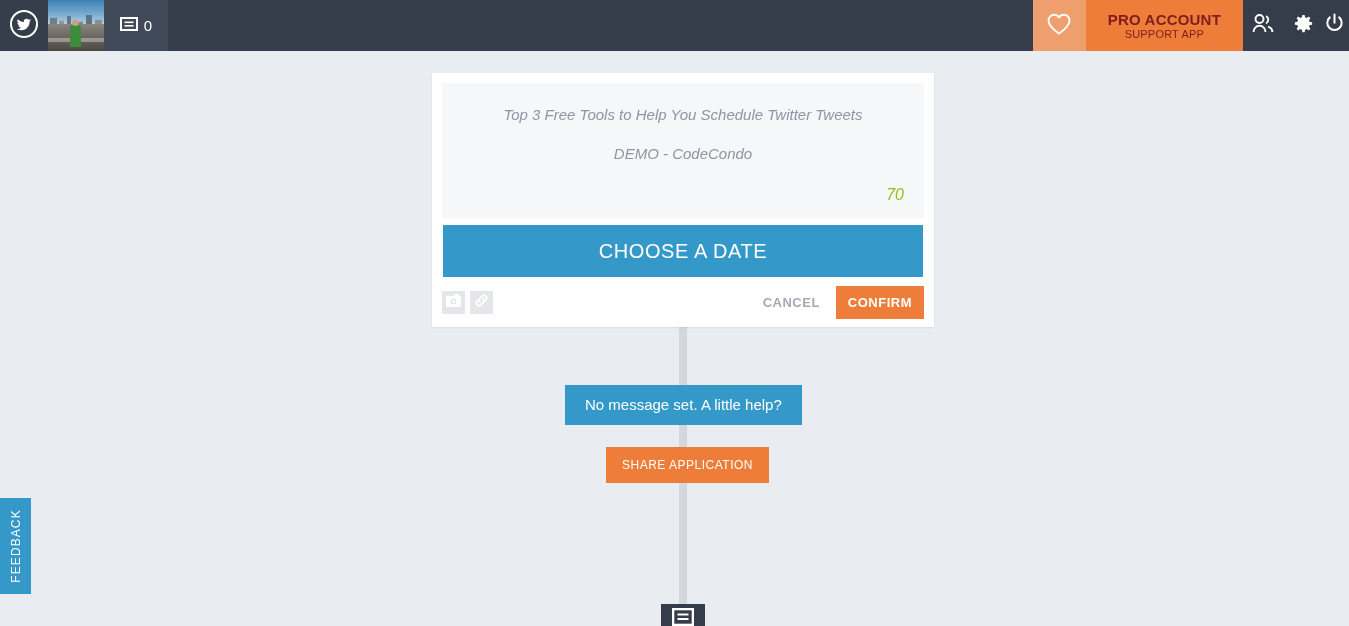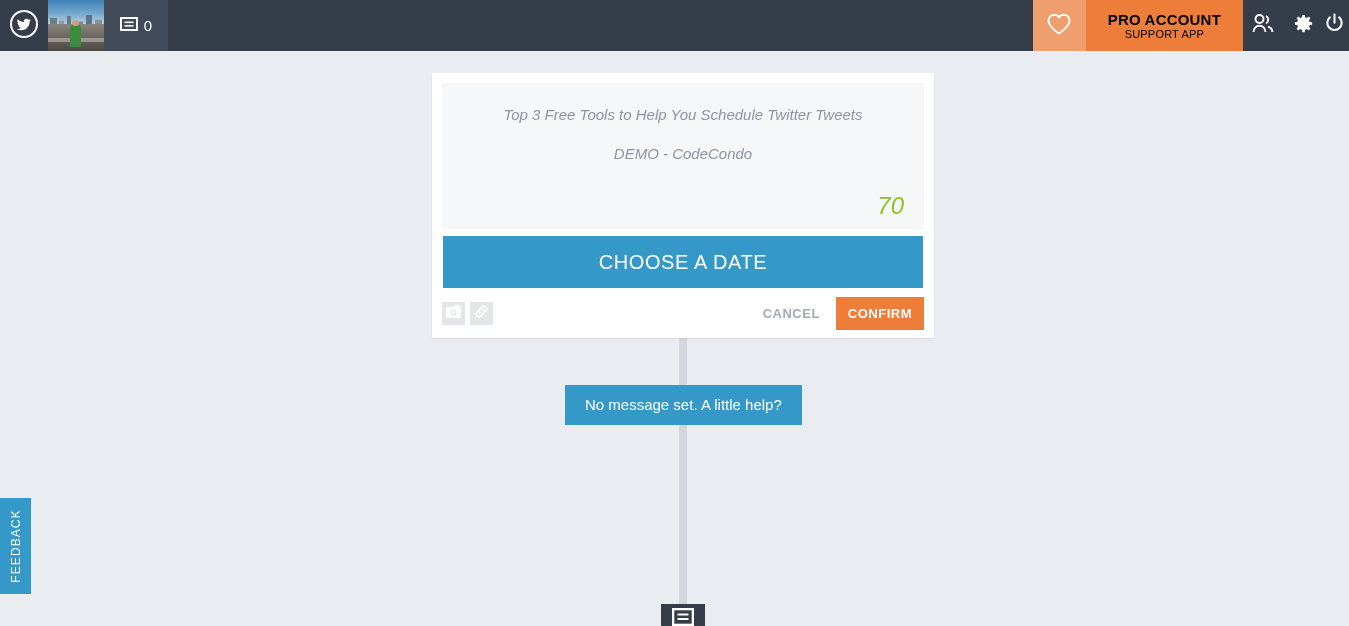--- a/index.html
+++ b/index.html
@@ -104,21 +104,21 @@
   }
   .tb-pro {
     height: 51px;
     flex: 0 0 auto;
     background: #ef7d3a;
     padding: 0 22px;
     display: flex;
     flex-direction: column;
     align-items: center;
     justify-content: center;
-    color: #000000;
+    color: #7f1d1d;
   }
   .tb-pro .l1 {
     font-size: 15px;
     font-weight: bold;
     line-height: 17px;
     letter-spacing: .2px;
   }
   .tb-pro .l2 {
     font-size: 11px;
     line-height: 13px;
@@ -181,23 +181,23 @@
   .card-sub {
     text-align: center;
     color: #8d95a3;
     font-size: 15px;
     line-height: 20px;
     margin-top: 19px;
   }
   .card-count {
     text-align: right;
     color: #93c020;
-    font-size: 24px;
+    font-size: 16px;
     line-height: 22px;
-    margin-top: 31px;
+    margin-top: 20px;
     margin-bottom: 2px;
   }
   .date-btn {
     display: block;
     width: 480px;
     margin: 7px auto 0 auto;
     height: 52px;
     background: #3498c8;
     border: none;
     color: #ffffff;
@@ -433,20 +433,21 @@
       </div>
       <div class="foot-right">
         <button class="cancel-btn">CANCEL</button>
         <button class="confirm-btn">CONFIRM</button>
       </div>
     </div>
   </div>
 
   <div class="bubble">No message set. A little help?</div>
 
+  <button class="share-btn">SHARE APPLICATION</button>
 
   <div class="feedback">
     <span>FEEDBACK</span>
   </div>
 
   <div class="dock">
     <span class="ico">
       <svg width="22" height="18" viewBox="0 0 22 18">
         <rect x="1" y="1" width="20" height="16" fill="none" stroke="#ffffff" stroke-width="2.6"></rect>
         <rect x="5.5" y="5.5" width="11" height="2" fill="#ffffff"></rect>

